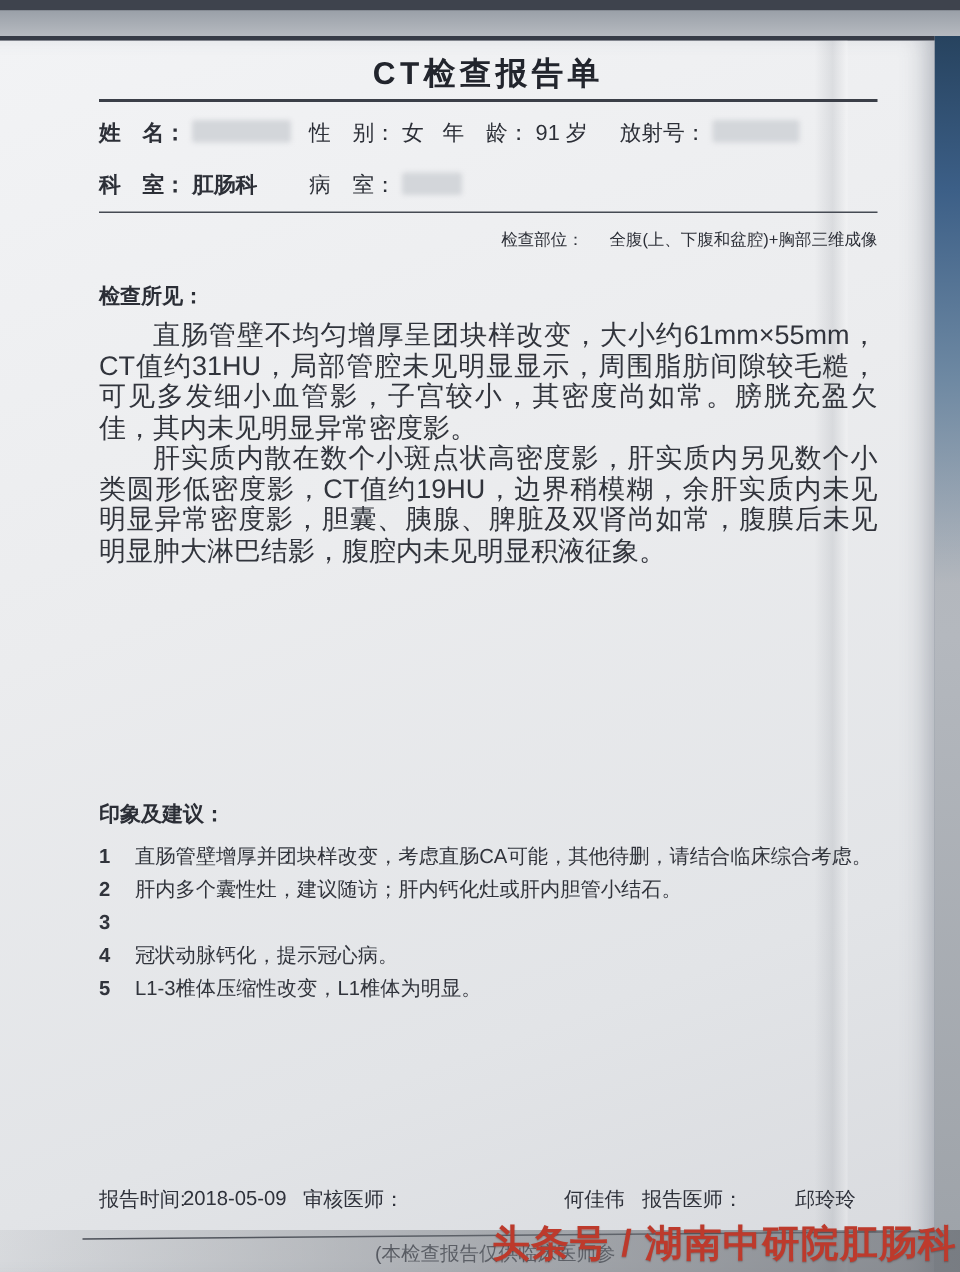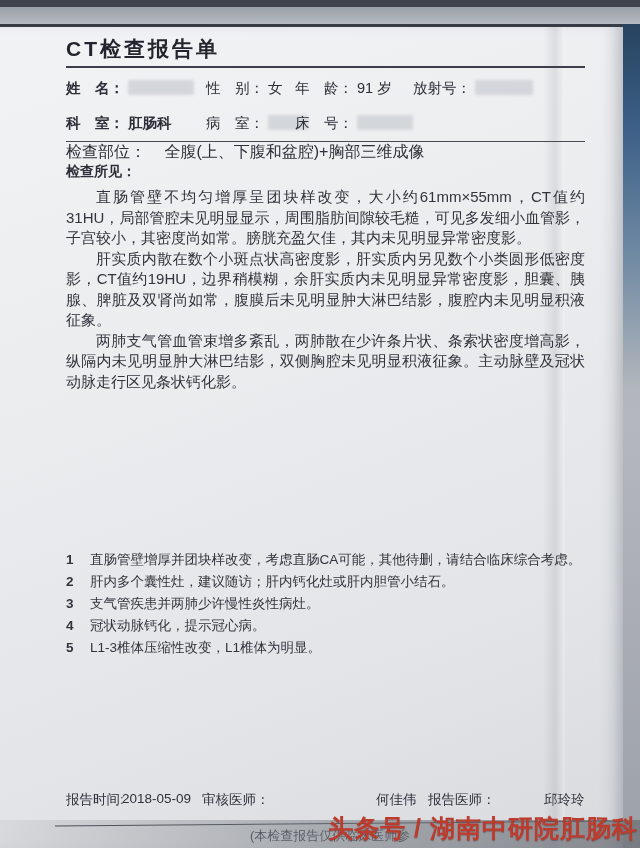--- a/index.html
+++ b/index.html
@@ -15,51 +15,51 @@
   .edge-blue{position:absolute;top:24px;right:0;width:17px;height:365px;
              background:linear-gradient(180deg,#27435f 0%,#3c5f87 28%,#6d88a2 62%,rgba(160,164,170,0) 100%);}
   
   .paper{position:absolute;top:24px;left:0;width:623px;height:824px;
          border-top:3px solid #363b46;
          background:linear-gradient(160deg,#f2f3f5 0%,#ebecee 40%,#e2e4e7 75%,#d8dade 100%);
          box-shadow:inset -14px 0 18px -10px rgba(90,100,115,.45);}
   .paper-crease{position:absolute;top:0;bottom:0;right:58px;width:22px;
                 background:linear-gradient(90deg,rgba(120,126,135,0) 0%,rgba(120,126,135,.16) 55%,rgba(255,255,255,.25) 100%);}
   .content{position:relative;padding:8px 38px 0 66px;color:#2c2f37;}
-  .doc-title{font-size:21px;font-weight:bold;letter-spacing:3px;color:#22252d;}
+  .doc-title{text-align:center;font-size:21px;font-weight:bold;letter-spacing:3px;color:#22252d;}
   .title-rule{margin-top:3px;border-bottom:2px solid #3b3f48;}
   .info-row{position:relative;height:24px;font-size:14.5px;margin-top:11px;white-space:nowrap;}
   .info-row .f0{position:absolute;left:0;font-weight:bold;}
   .info-row .f1{position:absolute;left:140px;}
   .info-row .f2{position:absolute;left:229px;text-align:right;}
   .info-row .f3{position:absolute;left:347px;}
   .rule2{margin-top:3px;border-bottom:1.5px solid #454a53;}
   .redact{display:inline-block;height:15px;background:#d3d6da;border-radius:2px;
           filter:blur(1.6px);vertical-align:-2px;}
   .r-name{width:66px;}.r-radio{width:58px;}.r-ward{width:40px;}.r-bed{width:56px;}.r-adm{width:96px;}
   .adm-underline{display:inline-block;border-bottom:1.5px solid #4a4e57;padding:0 4px 1px 4px;}
-  .exam-row{font-size:16px;}
+  .exam-row{margin-top:10px;font-size:11px;text-align:right;}
   .exam-row .val{margin-left:14px;}
-  .sec-head{font-size:14px;font-weight:bold;color:#2b2e36;}
-  .findings p{margin:0;font-size:15px;line-height:20.5px;text-indent:2em;
+  .sec-head{margin-top:22px;font-size:14px;font-weight:bold;color:#2b2e36;}
+  .findings p{margin:0;font-size:18px;line-height:20.5px;text-indent:2em;
               text-align:justify;color:#31343c;}
   .findings{margin-top:6px;}
   .impression{margin-top:157px;}
   .imp-list{margin-top:8px;}
   .imp-item{display:flex;font-size:13.5px;line-height:22px;color:#31343c;}
   .imp-item .no{width:24px;flex:0 0 24px;font-weight:bold;}
   
   .footer-row{position:absolute;left:66px;right:30px;bottom:40px;height:20px;
               font-size:13.5px;color:#2e313a;white-space:nowrap;}
   .footer-row .g0{position:absolute;left:0;}
   .footer-row .g1{position:absolute;left:56px;}
   .footer-row .g2{position:absolute;left:136px;}
   .footer-row .g3{position:absolute;left:310px;}
   .footer-row .g4{position:absolute;left:362px;text-align:center;}
-  .footer-row .g5{position:absolute;left:478px;}
+  .footer-row .g5{position:absolute;left:464px;}
   .disclaimer-rule{position:absolute;left:55px;right:0;bottom:27px;
                    border-bottom:1.5px solid #3c4049;transform:rotate(-0.5deg);}
   .disclaimer{position:absolute;left:250px;bottom:6px;font-size:13px;color:#3a3d45;}
   
   .bottom-strip{position:absolute;left:0;right:0;bottom:0;height:28px;
                 background:linear-gradient(90deg,rgba(140,144,150,.12) 0%,rgba(122,126,132,.55) 52%,rgba(110,114,120,.78) 100%);}
   .watermark{position:absolute;right:0;bottom:0;padding:1px 2px 3px 6px;
              font-size:25px;font-weight:bold;color:#bd3a2c;letter-spacing:1px;
              text-shadow:0 1px 1px rgba(60,30,25,.35);white-space:nowrap;margin-left:18px;}
 </style>
@@ -99,52 +99,47 @@
 
       <div class="info-row">
         <span class="f0">
           <span>科　室：</span>
           <span>肛肠科</span>
         </span>
         <span class="f1">
           <span>病　室：</span>
           <span class="redact r-ward"></span>
         </span>
-        <span class="f2">
-          <span>床　号：</span>
-          <span class="redact r-bed"></span>
-        </span>
       </div>
       <div class="rule2"></div>
 
       <div class="exam-row">
         <span>检查部位：</span>
         <span class="val">全腹(上、下腹和盆腔)+胸部三维成像</span>
       </div>
 
       <div class="sec-head">检查所见：</div>
       <div class="findings">
         <p>直肠管壁不均匀增厚呈团块样改变，大小约61mm×55mm，CT值约31HU，局部管腔未见明显显示，周围脂肪间隙较毛糙，可见多发细小血管影，子宫较小，其密度尚如常。膀胱充盈欠佳，其内未见明显异常密度影。</p>
         <p>肝实质内散在数个小斑点状高密度影，肝实质内另见数个小类圆形低密度影，CT值约19HU，边界稍模糊，余肝实质内未见明显异常密度影，胆囊、胰腺、脾脏及双肾尚如常，腹膜后未见明显肿大淋巴结影，腹腔内未见明显积液征象。</p>
-        <p>两肺支气管血管束增多紊乱，两肺散在少许条片状、条索状密度增高影，纵隔内未见明显肿大淋巴结影，双侧胸腔未见明显积液征象。主动脉壁及冠状动脉走行区见条状钙化影。</p>
       </div>
 
       <div class="impression">
+        <div class="sec-head">印象及建议：</div>
         <div class="imp-list">
           <div class="imp-item">
             <span class="no">1</span>
             <span>直肠管壁增厚并团块样改变，考虑直肠CA可能，其他待删，请结合临床综合考虑。</span>
           </div>
           <div class="imp-item">
             <span class="no">2</span>
             <span>肝内多个囊性灶，建议随访；肝内钙化灶或肝内胆管小结石。</span>
           </div>
           <div class="imp-item">
             <span class="no">3</span>
-            <span>支气管疾患并两肺少许慢性炎性病灶。</span>
           </div>
           <div class="imp-item">
             <span class="no">4</span>
             <span>冠状动脉钙化，提示冠心病。</span>
           </div>
           <div class="imp-item">
             <span class="no">5</span>
             <span>L1-3椎体压缩性改变，L1椎体为明显。</span>
           </div>
         </div>

